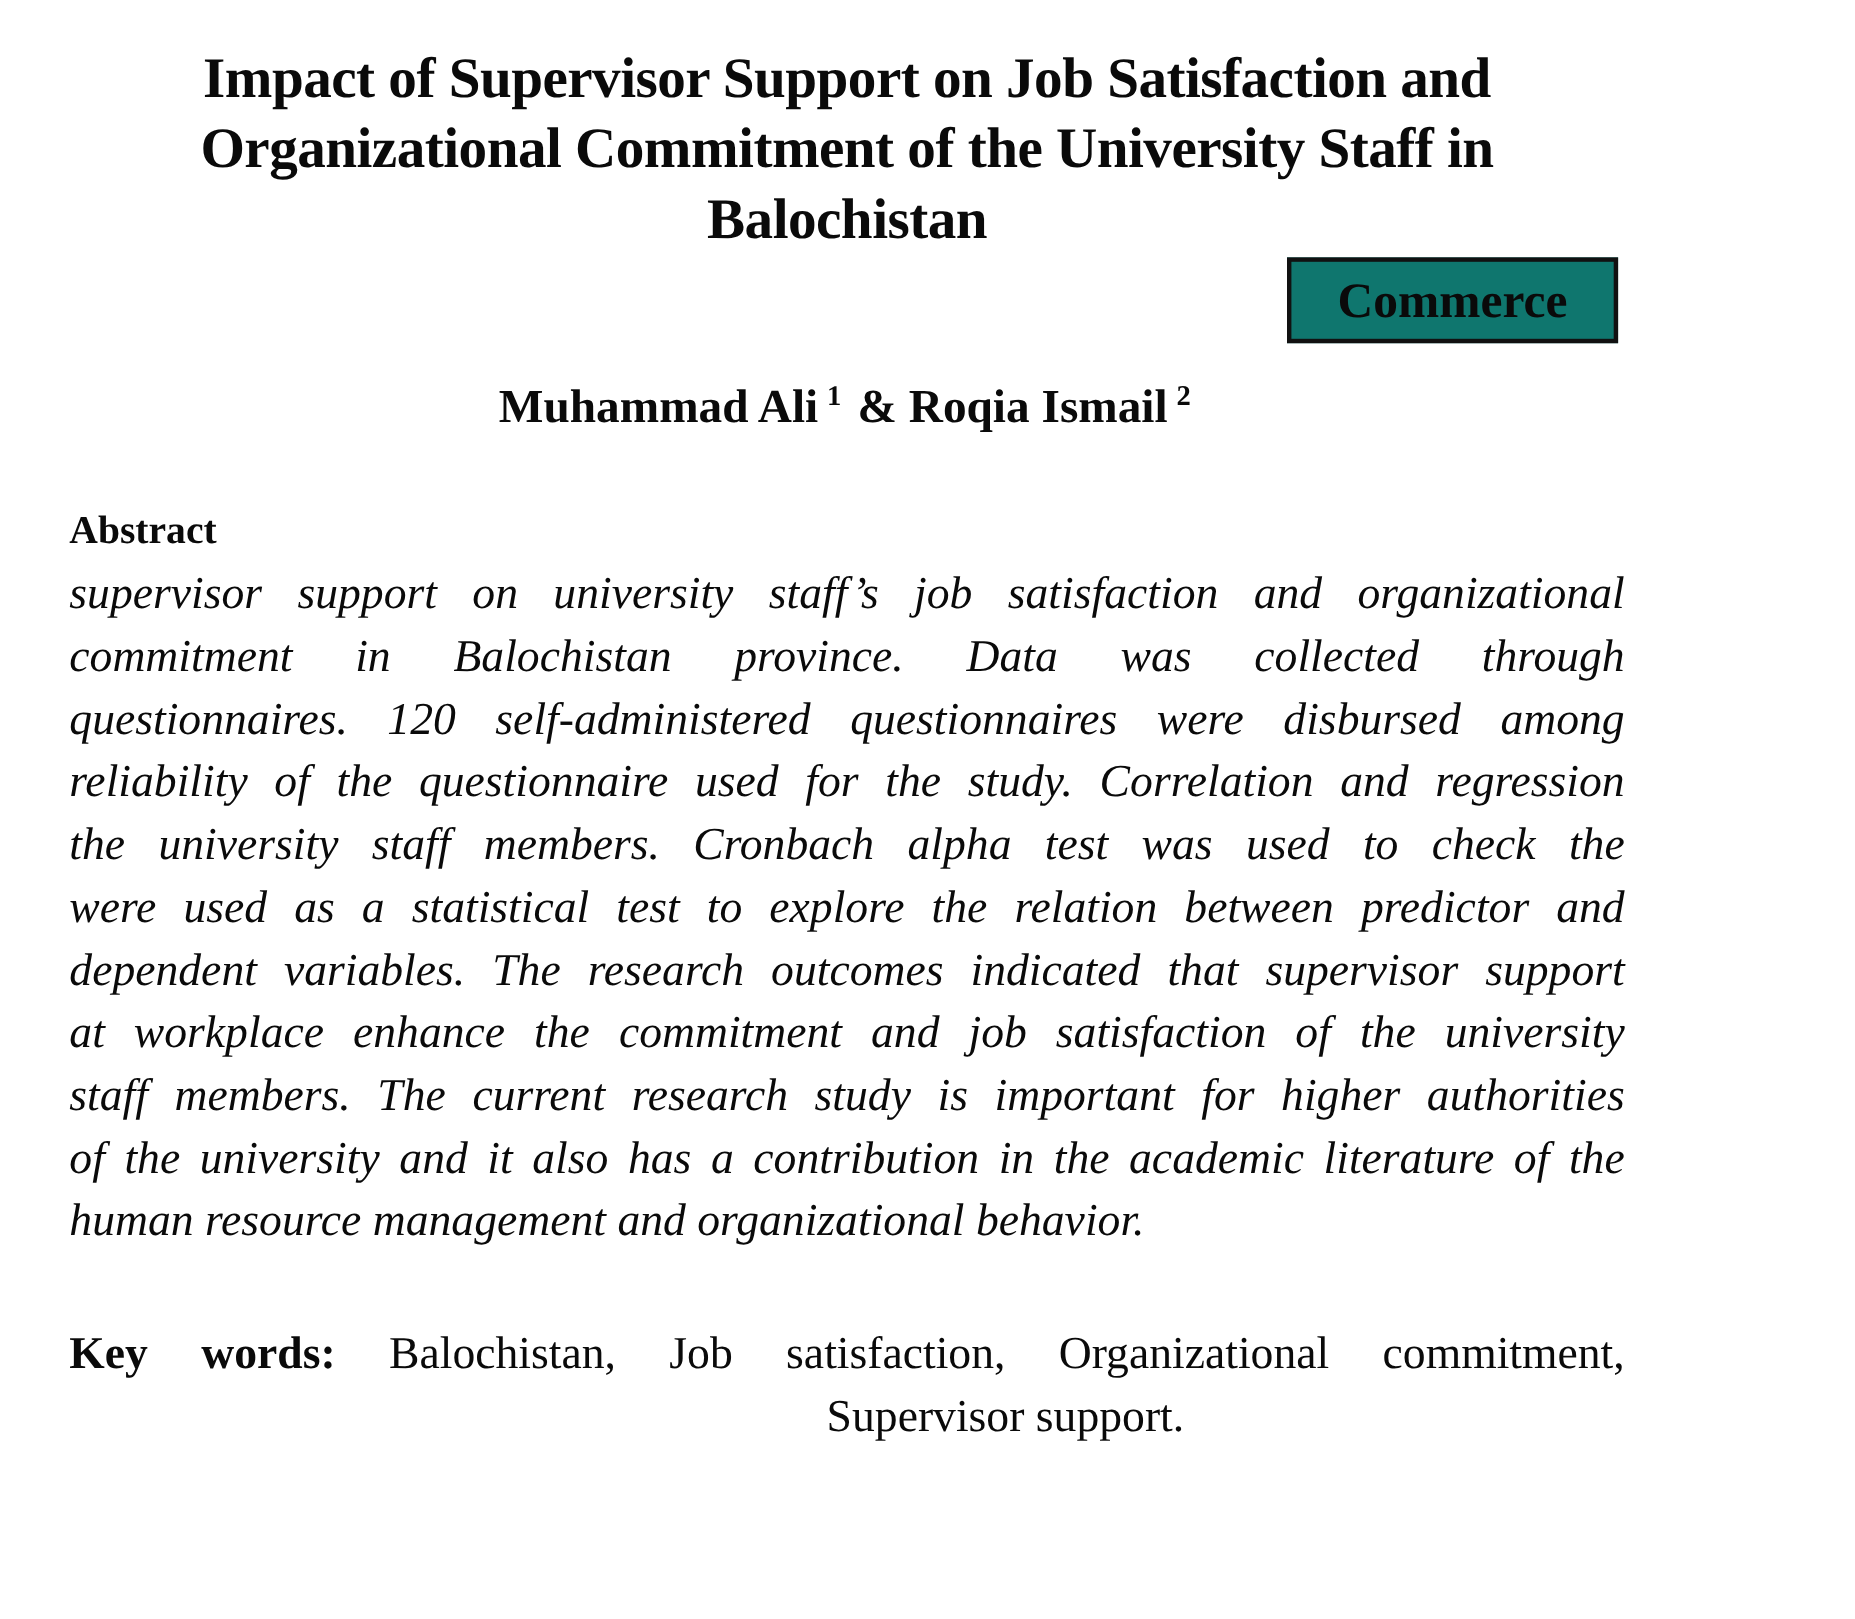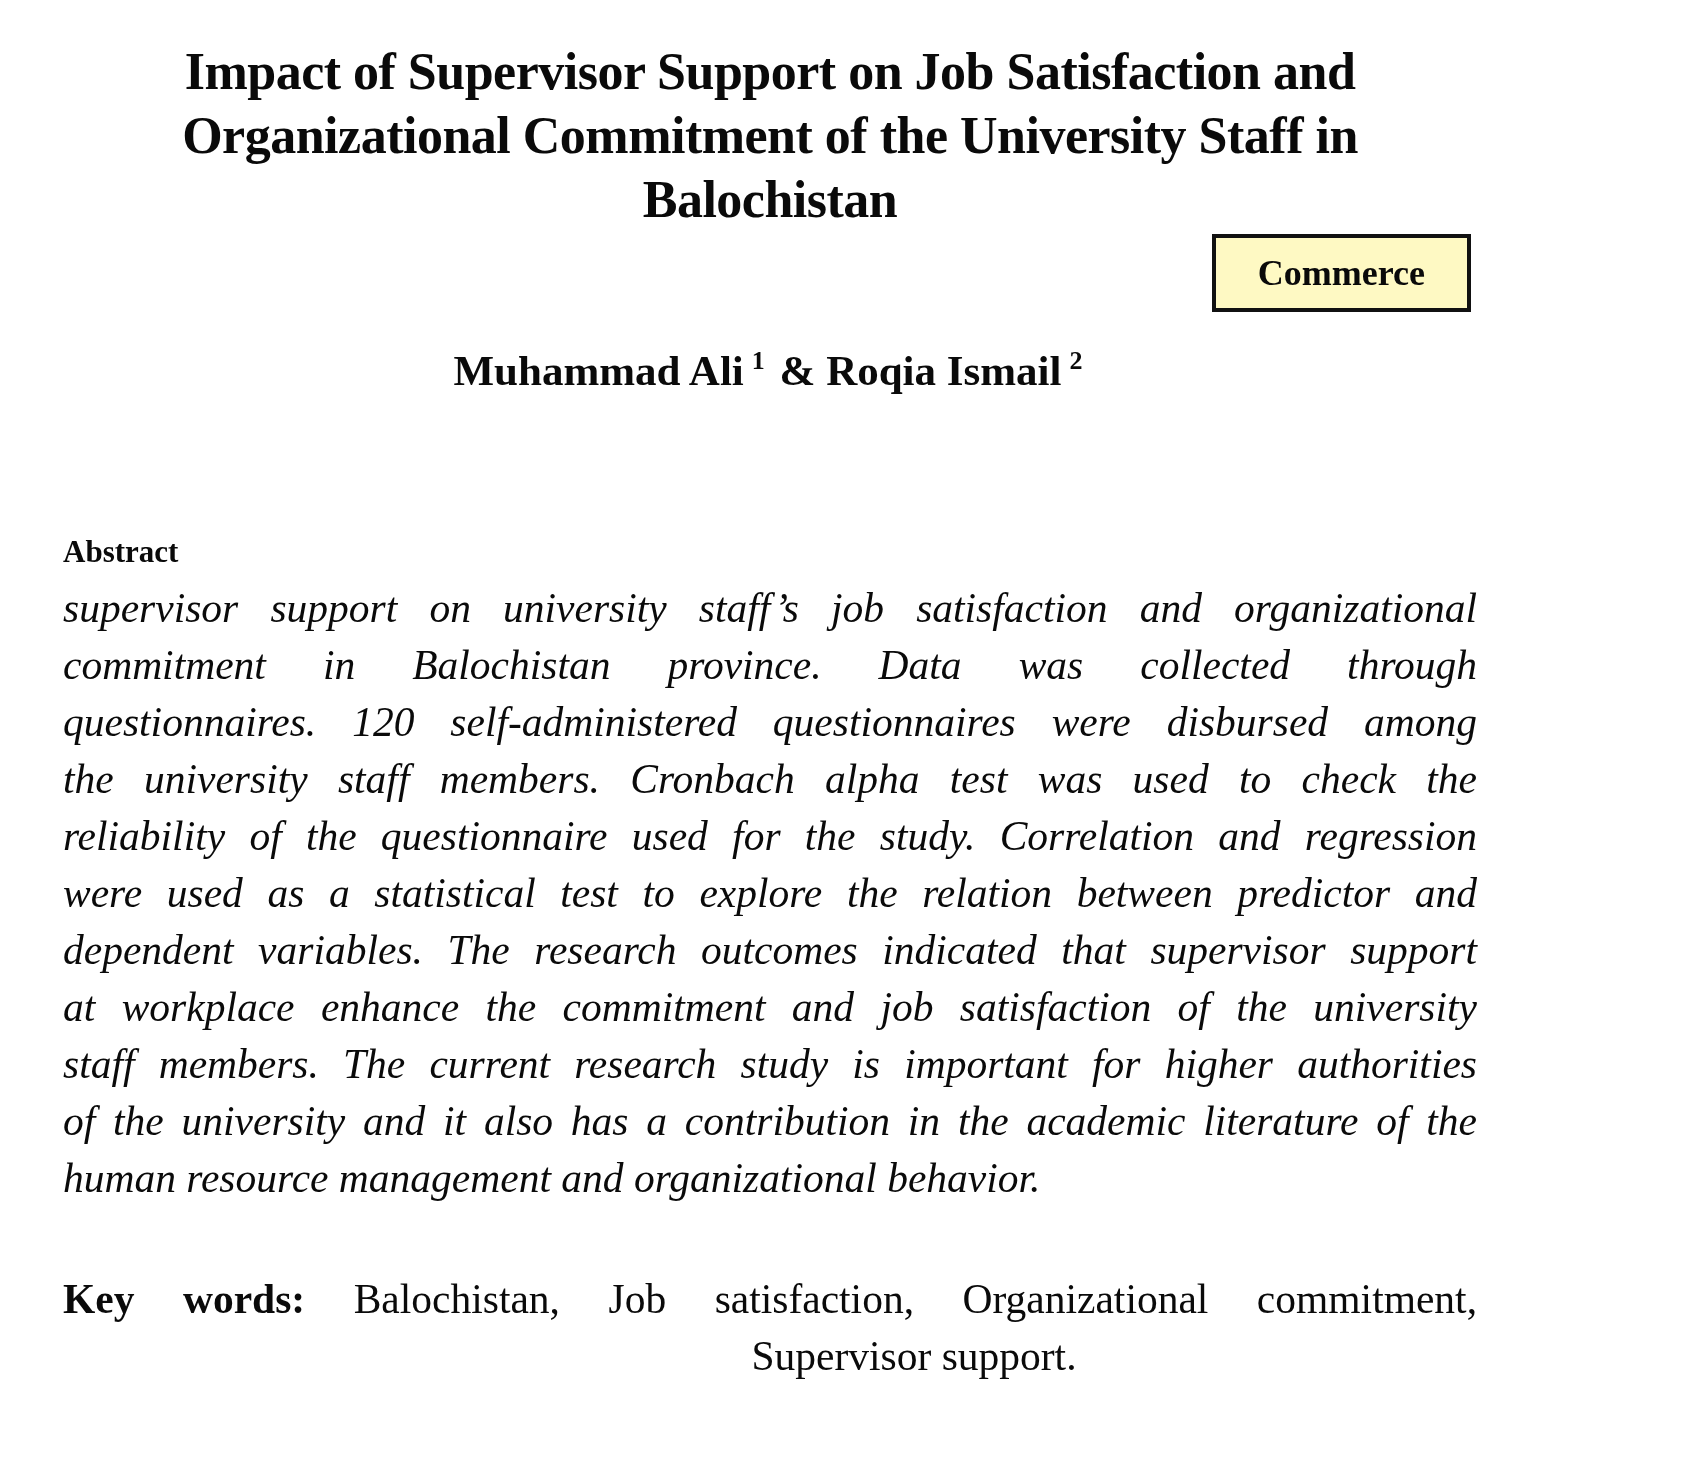--- a/index.html
+++ b/index.html
@@ -32,44 +32,44 @@
     white-space: nowrap;
   }
   .badge-row {
     display: flex;
     justify-content: flex-end;
     margin-top: 2px;
     margin-right: 6px;
   }
   .badge {
     border: 4px solid #111111;
-    background: #fef9c3;
+    background: #0f766e;
     font-weight: bold;
-    font-size: 36px;
+    font-size: 45px;
     line-height: 56px;
     padding: 7px 42px;
   }
   .authors-line {
     margin-top: 30px;
     text-align: center;
     font-weight: bold;
     font-size: 43px;
     line-height: 57px;
   }
   .authors-line .sup {
     font-size: 26px;
     position: relative;
     top: -16px;
     margin-left: 8px;
     margin-right: 4px;
   }
   .abstract-heading {
-    margin-top: 118px;
+    margin-top: 50px;
     font-weight: bold;
-    font-size: 31px;
+    font-size: 36px;
     line-height: 57px;
   }
   .abstract-line {
     font-style: italic;
     font-size: 41.5px;
     line-height: 57px;
     text-align: justify;
     text-align-last: justify;
   }
   .abstract-line.last {
@@ -112,22 +112,22 @@
     <span>&amp;</span>
     <span>Roqia Ismail</span><span class="sup">2</span>
   </div>
 
   <div class="abstract-heading">Abstract</div>
 
   <div class="abstract-body">
     <div class="abstract-line">supervisor support on university staff’s job satisfaction and organizational</div>
     <div class="abstract-line">commitment in Balochistan province. Data was collected through</div>
     <div class="abstract-line">questionnaires. 120 self-administered questionnaires were disbursed among</div>
+    <div class="abstract-line">reliability of the questionnaire used for the study. Correlation and regression</div>
     <div class="abstract-line">the university staff members. Cronbach alpha test was used to check the</div>
-    <div class="abstract-line">reliability of the questionnaire used for the study. Correlation and regression</div>
     <div class="abstract-line">were used as a statistical test to explore the relation between predictor and</div>
     <div class="abstract-line">dependent variables. The research outcomes indicated that supervisor support</div>
     <div class="abstract-line">at workplace enhance the commitment and job satisfaction of the university</div>
     <div class="abstract-line">staff members. The current research study is important for higher authorities</div>
     <div class="abstract-line">of the university and it also has a contribution in the academic literature of the</div>
     <div class="abstract-line last">human resource management and organizational behavior.</div>
   </div>
 
   <div class="keywords">
     <div class="kw-line1">

